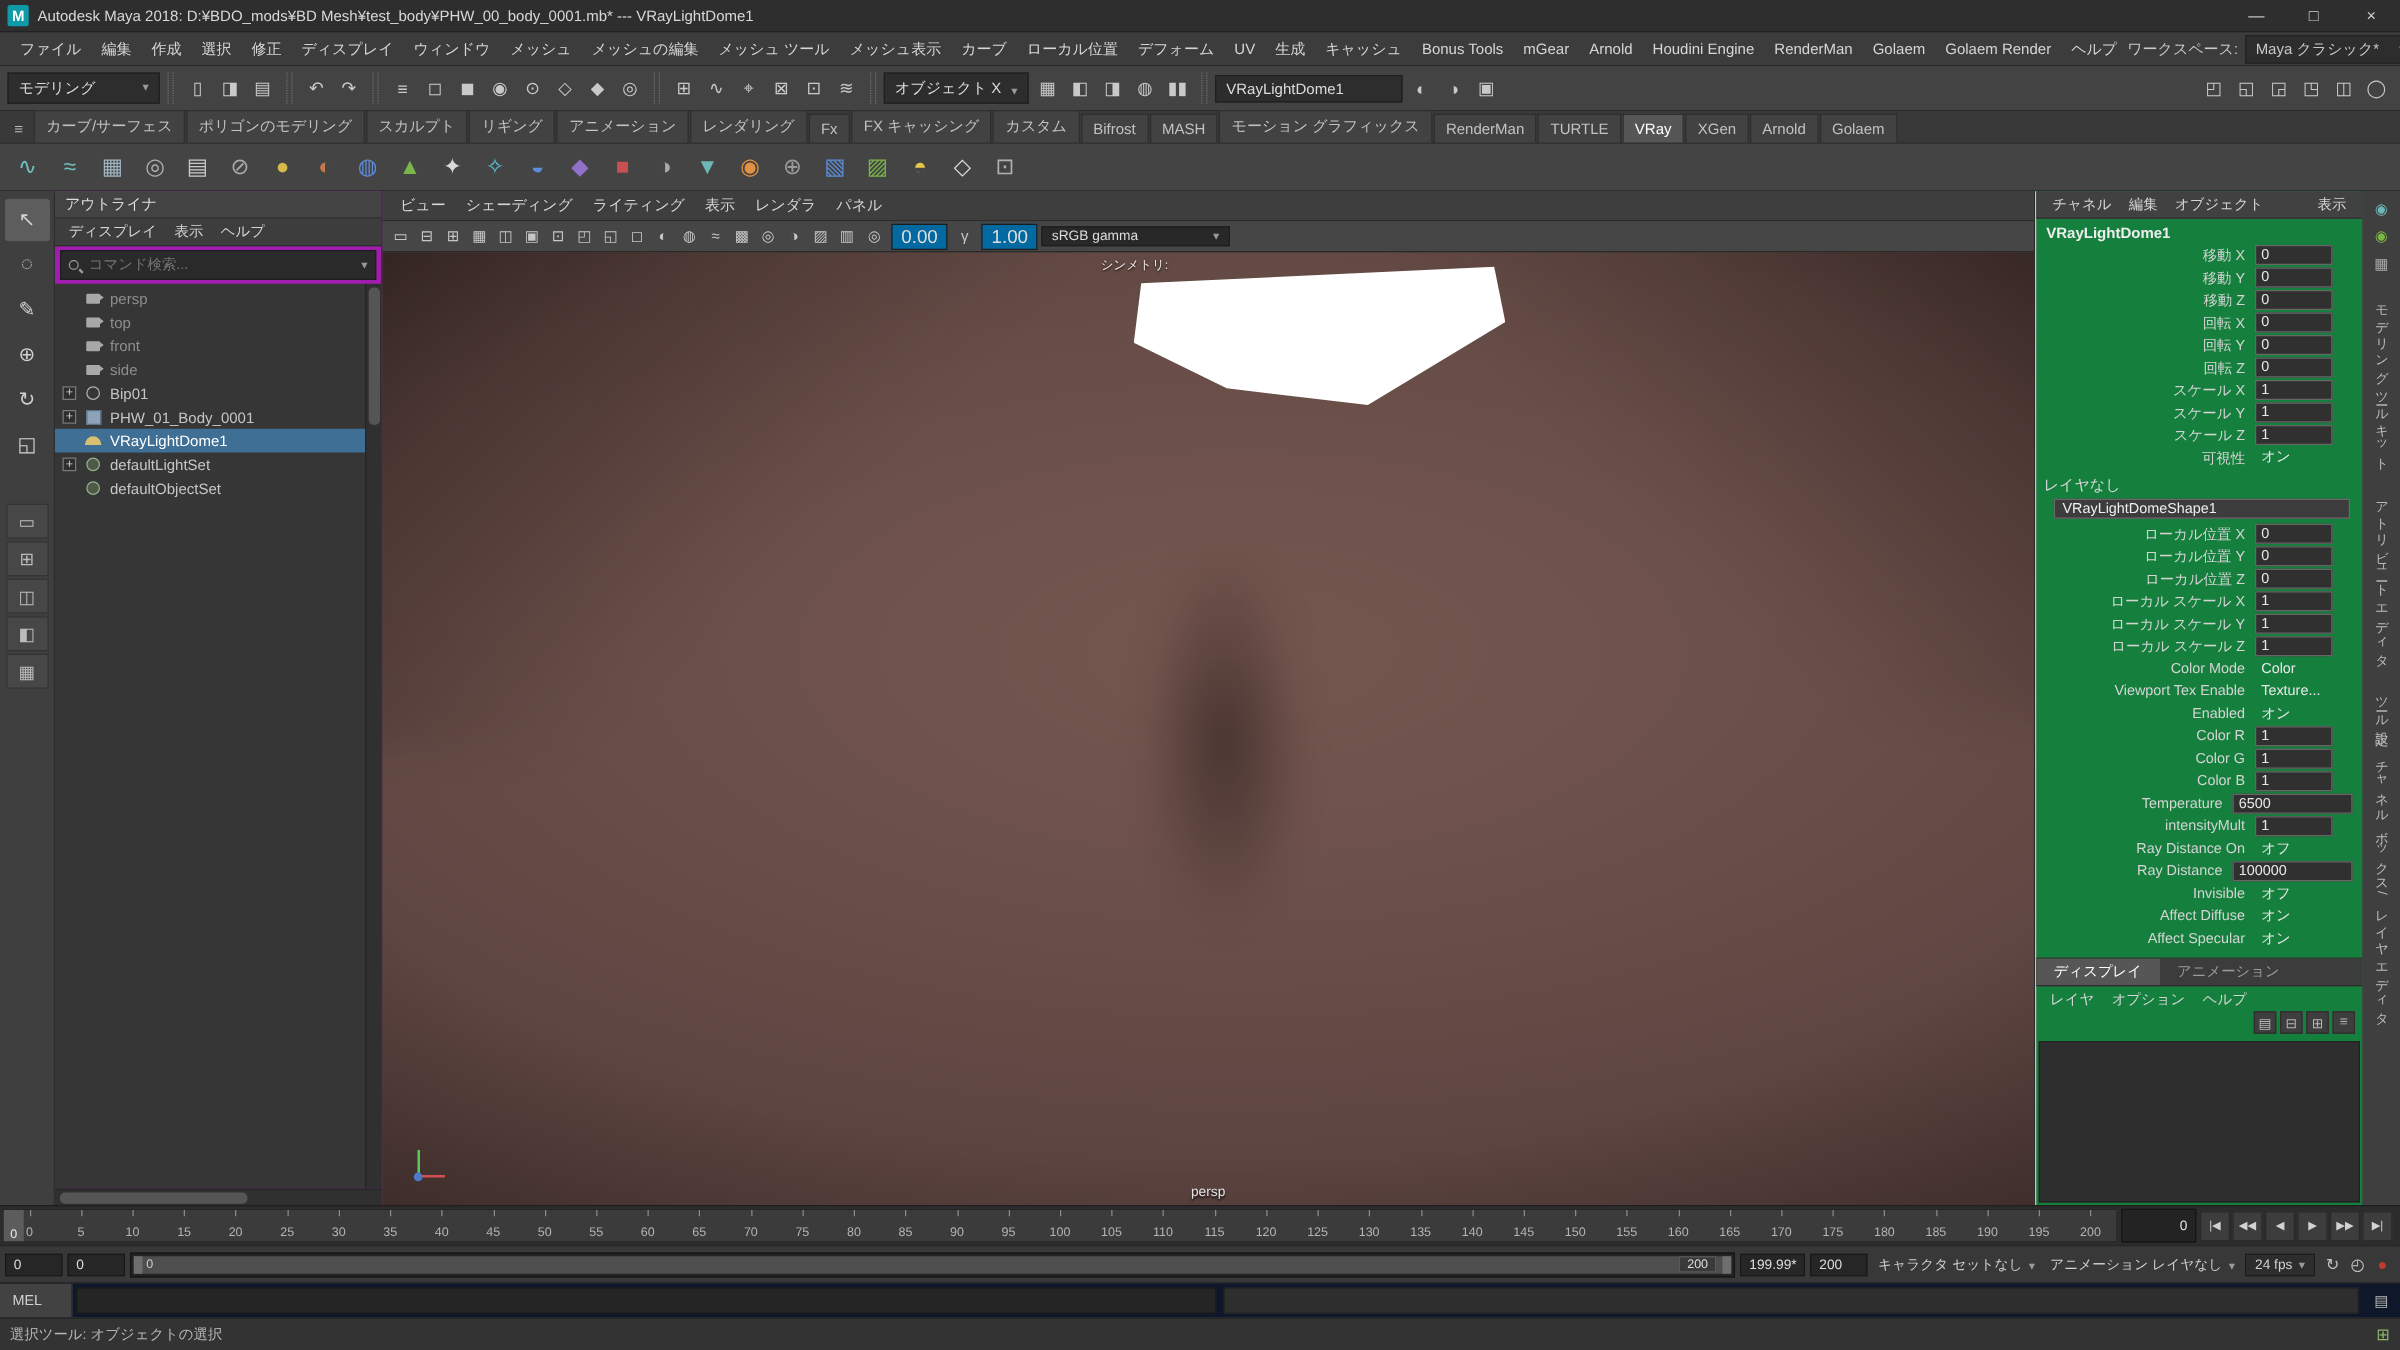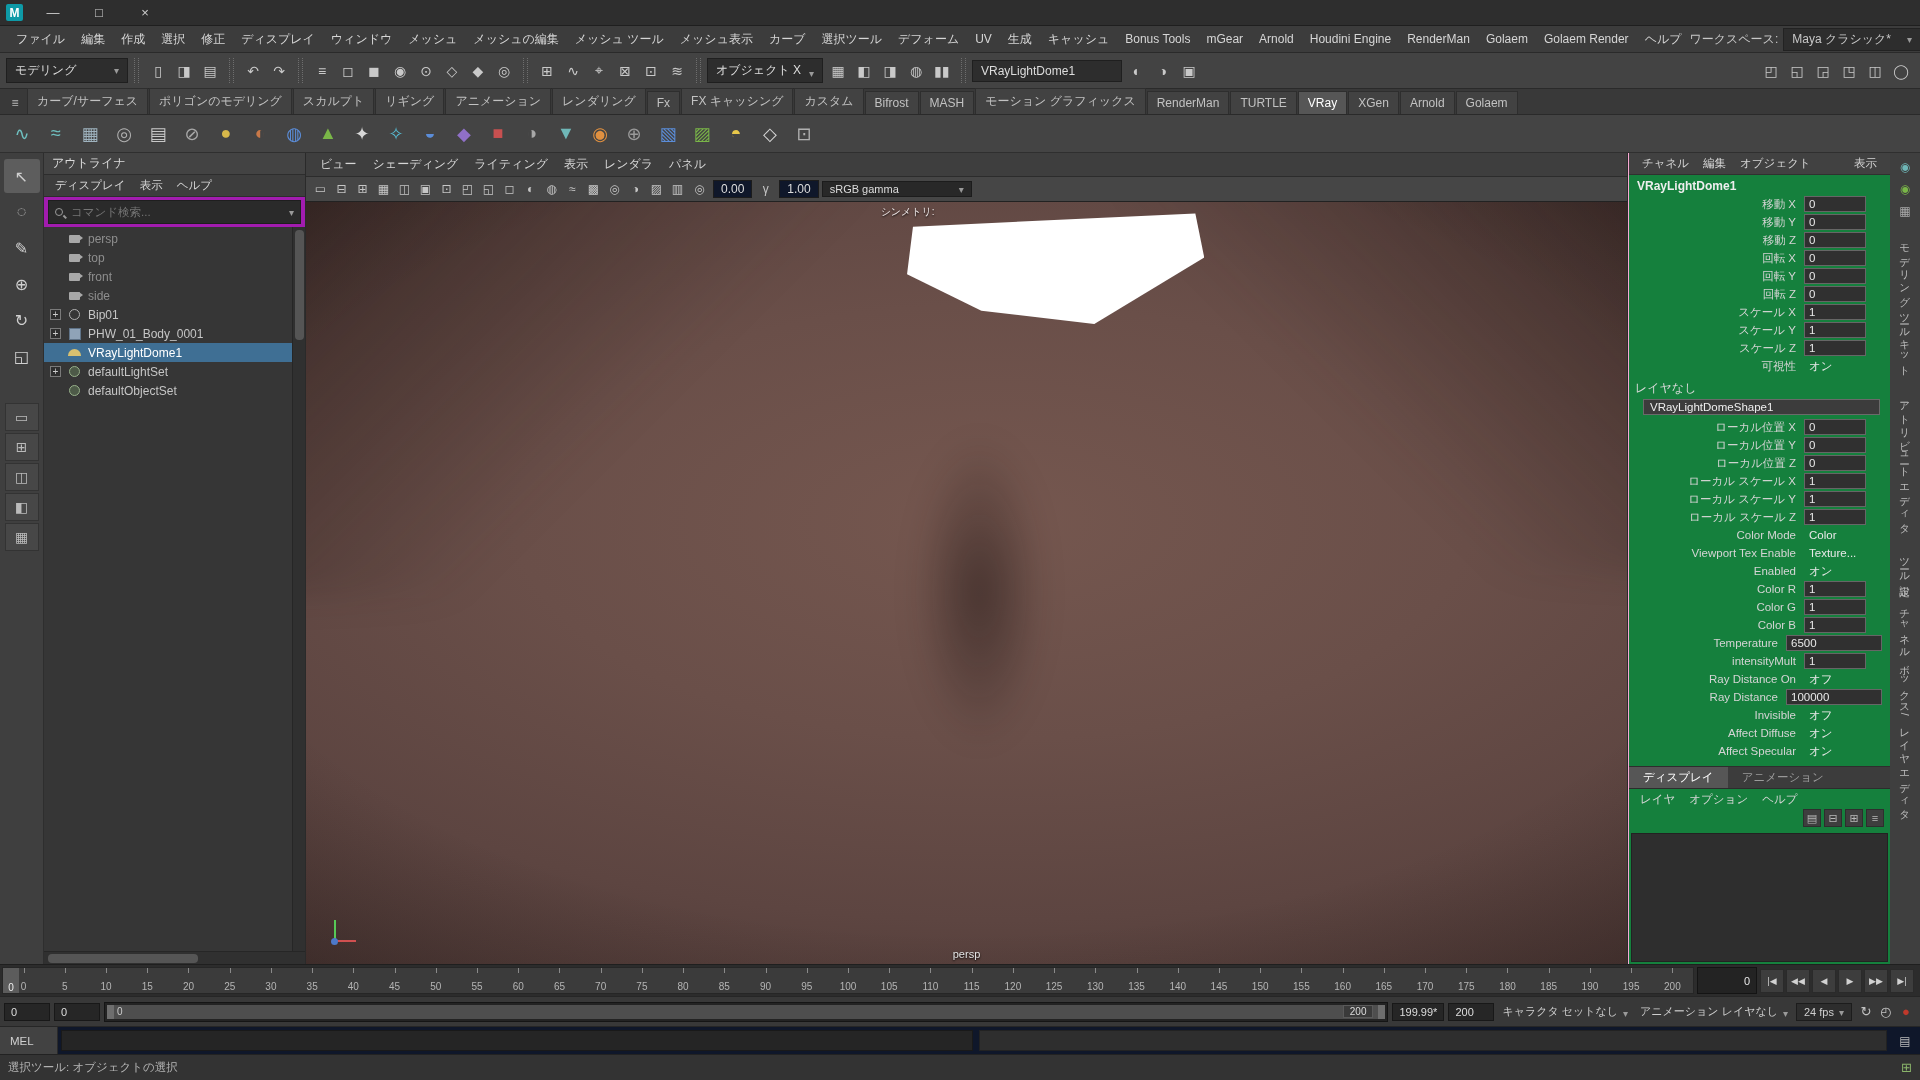--- a/index.html
+++ b/index.html
@@ -76,21 +76,21 @@
   .oicon-joint::before{content:"";width:9px;height:9px;border:1.5px solid #b0b0b0;border-radius:50%}
   .oicon-mesh::before{content:"";width:10px;height:10px;background:#8fa3b8;border:1px solid #5f7388}
   .oicon-dome::before{content:"";width:13px;height:7px;background:#d8c070;border-radius:7px 7px 0 0}
   .oicon-set::before{content:"";width:9px;height:9px;border:1.5px solid #97b08a;border-radius:50%;background:#4d5a48}
 
   
   .vp{flex:1;display:flex;flex-direction:column;min-width:0;border-right:1px solid #2a2a2a}
   .vp-menus{height:24px;background:#3e3e3e;display:flex;align-items:center;padding:0 6px;border-bottom:1px solid #2c2c2c;flex:none}
   .vp-toolbar{height:25px;background:#464646;display:flex;align-items:center;padding:0 4px;gap:1px;border-bottom:1px solid #222;flex:none}
   .vp-icon{width:21px;height:21px;font-size:12px;display:flex;align-items:center;justify-content:center;color:#c6c6c6;flex:none}
-  .vp-field{background:#0f172a;border:1px solid #1c1c1c;color:#ddd;font-size:12px;padding:1px 7px;margin:0 2px;flex:none}
+  .vp-field{background:#0369a1;border:1px solid #1c1c1c;color:#ddd;font-size:15px;padding:1px 7px;margin:0 2px;flex:none}
   .vp-select{background:#282828;border:1px solid #1c1c1c;color:#ddd;font-size:11px;padding:1px 7px;display:flex;gap:60px;align-items:center;flex:none}
   .vp-canvas{flex:1;position:relative;overflow:hidden;
      background:radial-gradient(120% 95% at 52% 42%, #75574f 0%, #6a4f49 30%, #5d4541 55%, #4a3633 78%, #3a2b29 100%)}
   .vp-shade-l{position:absolute;left:-4%;top:-6%;width:46%;height:58%;background:linear-gradient(135deg,rgba(25,16,14,.55),rgba(25,16,14,0) 62%);filter:blur(16px)}
   .vp-shade-r{position:absolute;right:-4%;top:-6%;width:42%;height:55%;background:linear-gradient(225deg,rgba(25,16,14,.5),rgba(25,16,14,0) 62%);filter:blur(16px)}
   .vp-center-shadow{position:absolute;left:44%;top:22%;width:14%;height:58%;background:radial-gradient(50% 50% at 50% 50%,rgba(20,12,12,.45),transparent 70%);filter:blur(14px)}
   .vp-vignette{position:absolute;inset:0;background:radial-gradient(95% 85% at 50% 45%,transparent 60%,rgba(15,10,10,.4) 100%)}
   .dome-opening{position:absolute;left:45.5%;top:1.5%;width:22.5%;height:14.5%;background:#fff;
      clip-path:polygon(2% 12%,97% 0%,100% 40%,63% 100%,25% 88%,0% 55%)}
   .symmetry-label{position:absolute;left:43.5%;top:3px;font-size:10px;color:#f0e8e8;text-shadow:0 1px 2px #000}
@@ -161,20 +161,21 @@
   .help-row{height:26px;display:flex;align-items:center;background:#333;border-top:1px solid #222;padding:0 8px;font-size:11.5px;color:#b6b6b6;flex:none}
   .help-icon{margin-left:auto;font-size:13px;color:#8ab46a}
 </style>
 </head>
 <body>
 
 <div class="root">
 
   <div class="titlebar">
     <div class="app-icon">M</div>
+    <div class="title-text">Autodesk Maya 2018: D:¥BDO_mods¥BD Mesh¥test_body¥PHW_00_body_0001.mb*  ---  VRayLightDome1</div>
     <div class="win-controls">
 
     <div class="win-btn">—</div>
         <div class="win-btn">□</div>
         <div class="win-btn">×</div>
       </div>
   </div>
 
   <div class="menubar">
     <div class="menu-list">
@@ -184,21 +185,21 @@
         <div class="menu-item">作成</div>
         <div class="menu-item">選択</div>
         <div class="menu-item">修正</div>
         <div class="menu-item">ディスプレイ</div>
         <div class="menu-item">ウィンドウ</div>
         <div class="menu-item">メッシュ</div>
         <div class="menu-item">メッシュの編集</div>
         <div class="menu-item">メッシュ ツール</div>
         <div class="menu-item">メッシュ表示</div>
         <div class="menu-item">カーブ</div>
-        <div class="menu-item">選択ツール</div>
+        <div class="menu-item">ローカル位置</div>
         <div class="menu-item">デフォーム</div>
         <div class="menu-item">UV</div>
         <div class="menu-item">生成</div>
         <div class="menu-item">キャッシュ</div>
         <div class="menu-item">Bonus Tools</div>
         <div class="menu-item">mGear</div>
         <div class="menu-item">Arnold</div>
         <div class="menu-item">Houdini Engine</div>
         <div class="menu-item">RenderMan</div>
         <div class="menu-item">Golaem</div>

